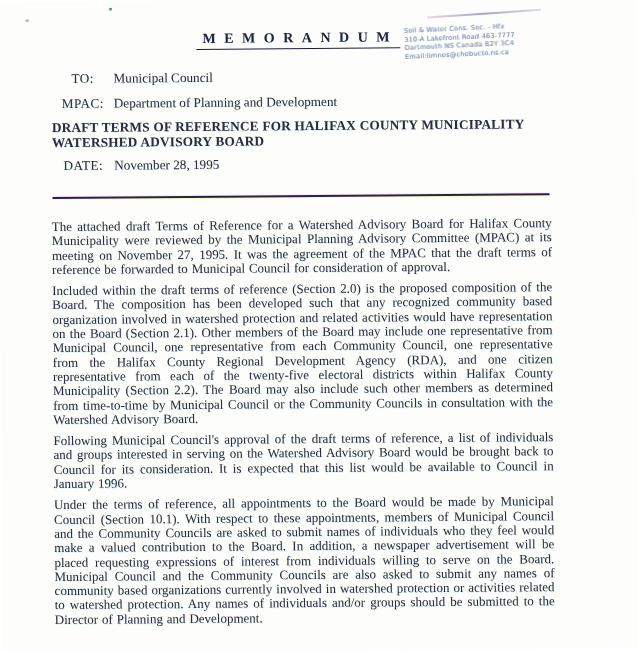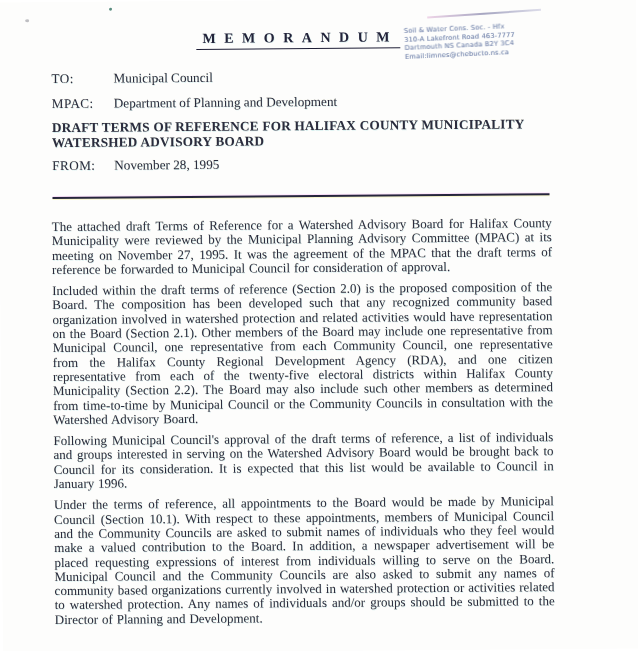--- a/index.html
+++ b/index.html
@@ -64,21 +64,21 @@
   }
   
   .row {
     position: absolute;
     left: 53px;
     width: 500px;
     display: flex;
     font-size: 13.2px;
     line-height: 14.6px;
   }
-  .row .lbl { width: 62px; flex: 0 0 62px; letter-spacing: 0.4px; }
+  .row .lbl { width: 62px; flex: 0 0 62px; letter-spacing: 0.4px; text-align: center; }
   .row .val { flex: 1; }
   .row .val.bold { font-weight: bold; letter-spacing: 0.25px; }
   .row-to   { top: 70px; }
   .row-from { top: 95px; }
   .row-re   { top: 119px; }
   .row-date { top: 157px; }
   .row, .body-text p {
     text-shadow: 0.5px 0.8px 0.4px rgba(0,170,170,0.15), -0.5px -0.4px 0.4px rgba(190,190,60,0.10);
   }
   
@@ -138,21 +138,21 @@
   <div class="row row-from">
     <span class="lbl">MPAC:</span>
     <span class="val">Department of Planning and Development</span>
   </div>
 
   <div class="row row-re">
     <span class="val bold">DRAFT TERMS OF REFERENCE FOR HALIFAX COUNTY MUNICIPALITY WATERSHED ADVISORY BOARD</span>
   </div>
 
   <div class="row row-date">
-    <span class="lbl">FROM:</span>
+    <span class="lbl">DATE:</span>
     <span class="val">November 28, 1995</span>
   </div>
 
   <div class="rule"></div>
 
   <div class="body-text">
     <p>The attached draft Terms of Reference for a Watershed Advisory Board for Halifax County Municipality were reviewed by the Municipal Planning Advisory Committee (MPAC) at its meeting on November 27, 1995.  It was the agreement of the MPAC that the draft terms of reference be forwarded to Municipal Council for consideration of approval.</p>
     <p>Included within the draft terms of reference (Section 2.0) is the proposed composition of the Board.  The composition has been developed such that any recognized community based organization involved in watershed protection and related activities would have representation on the Board (Section 2.1).  Other members of the Board may include one representative from Municipal Council, one representative from each Community Council, one representative from the Halifax County Regional Development Agency (RDA), and one citizen representative from each of the twenty-five electoral districts within Halifax County Municipality (Section 2.2).  The Board may also include such other members as determined from time-to-time by Municipal Council or the Community Councils in consultation with the Watershed Advisory Board.</p>
     <p>Following Municipal Council's approval of the draft terms of reference, a list of individuals and groups interested in serving on the Watershed Advisory Board would be brought back to Council for its consideration.  It is expected that this list would be available to Council in January 1996.</p>
     <p>Under the terms of reference, all appointments to the Board would be made by Municipal Council (Section 10.1).  With respect to these appointments, members of Municipal Council and the Community Councils are asked to submit names of individuals who they feel would make a valued contribution to the Board.  In addition, a newspaper advertisement will be placed requesting expressions of interest from individuals willing to serve on the Board.  Municipal Council and the Community Councils are also asked to submit any names of community based organizations currently involved in watershed protection or activities related to watershed protection.  Any names of individuals and/or groups should be submitted to the Director of Planning and Development.</p>

